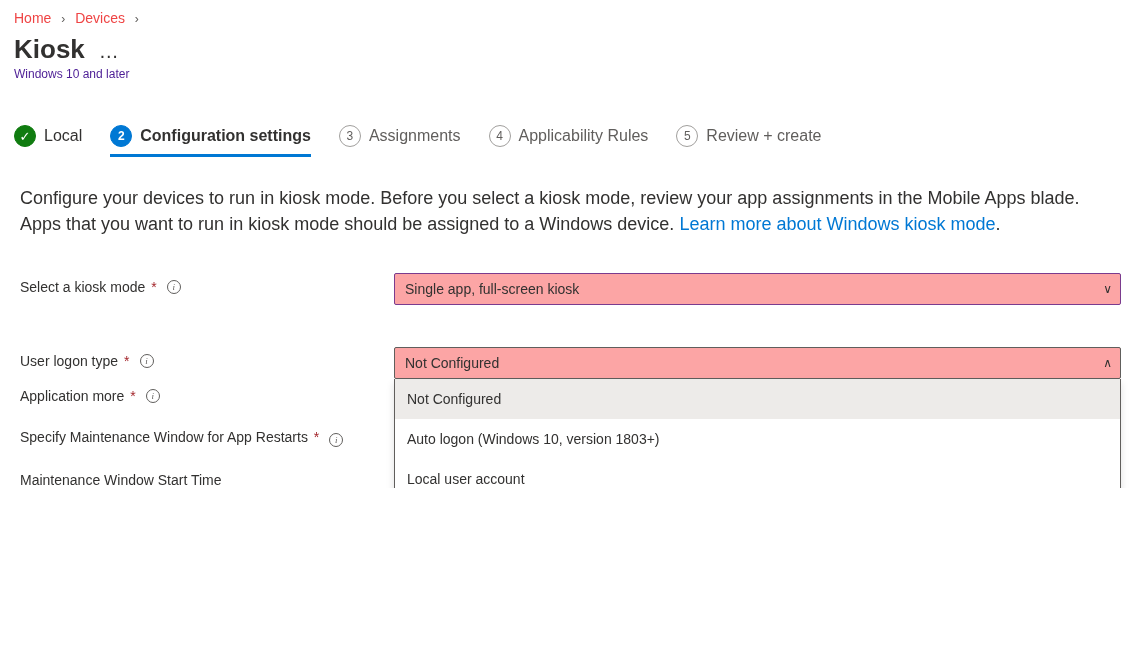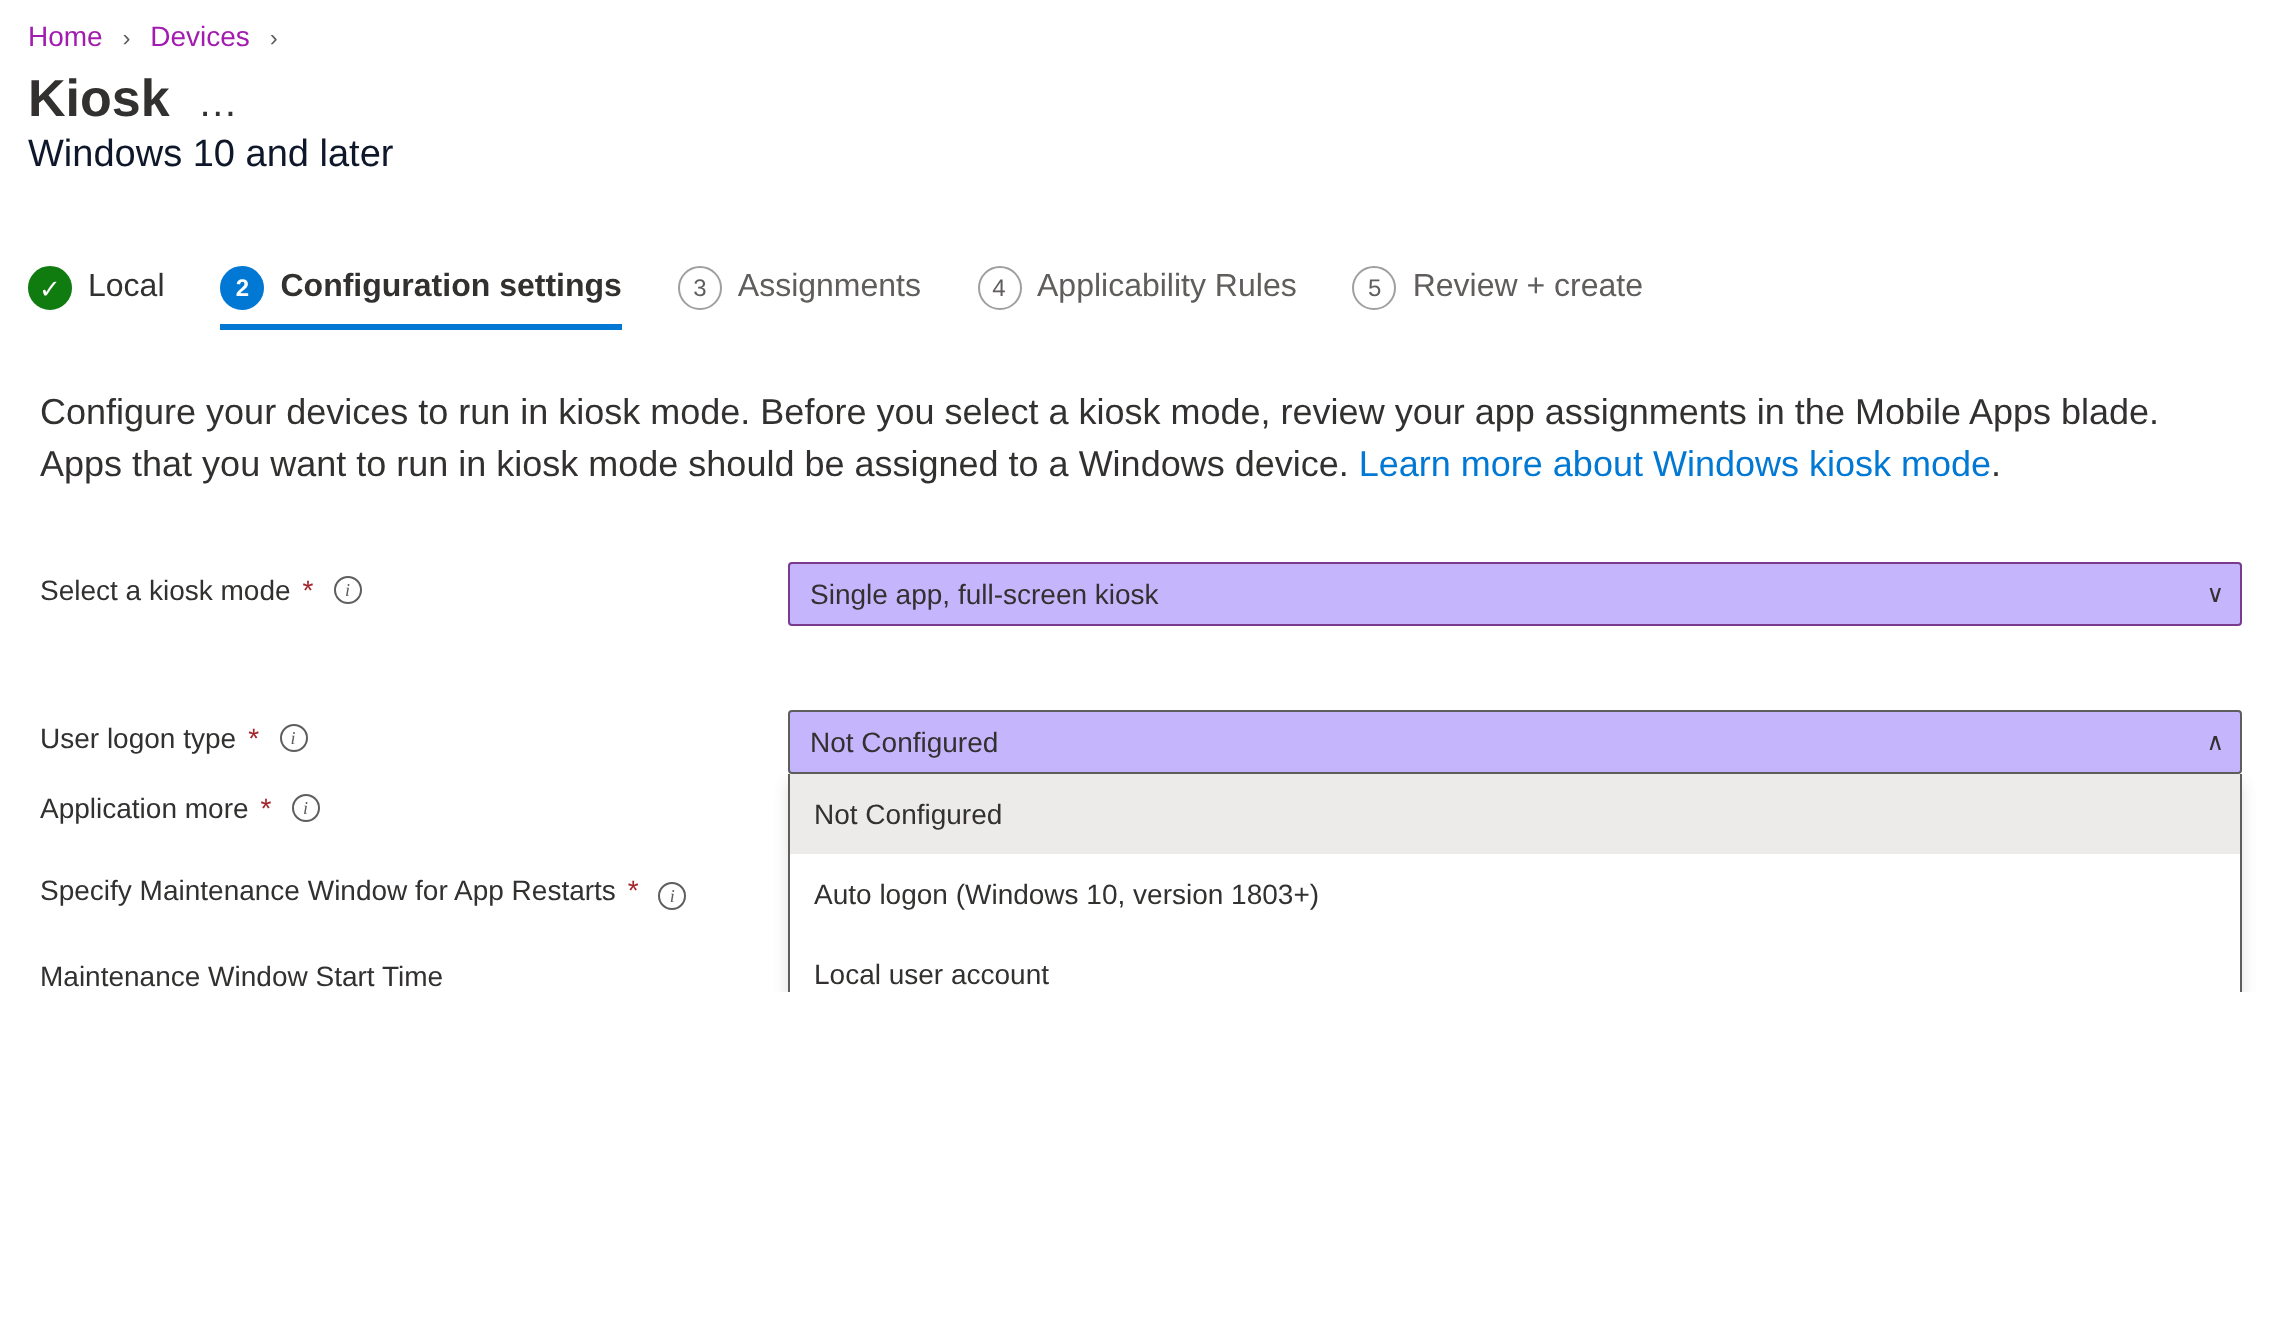--- a/index.html
+++ b/index.html
@@ -9,21 +9,21 @@
       color: #323130;
       background: #ffffff;
       padding: 0;
       width: 1141px;
     }
     .breadcrumb {
       padding: 10px 14px 4px 14px;
       font-size: 14px;
     }
     .breadcrumb a {
-      color: #a21caf;
+      color: #ef4444;
       text-decoration: none;
     }
     .breadcrumb .sep {
       color: #605e5c;
       margin: 0 6px;
       font-size: 12px;
     }
     .header {
       padding: 4px 14px 8px 14px;
     }
@@ -37,22 +37,22 @@
       font-weight: 600;
       color: #323130;
     }
     .ellipsis {
       font-size: 20px;
       letter-spacing: 2px;
       color: #323130;
       cursor: pointer;
     }
     .subtitle {
-      font-size: 19px;
-      color: #0f172a;
+      font-size: 12px;
+      color: #4c1d95;
       margin-top: 2px;
     }
     .tabs {
       display: flex;
       gap: 28px;
       padding: 36px 14px 0 14px;
       align-items: center;
     }
     .tab {
       display: flex;
@@ -161,21 +161,21 @@
       width: 100%;
       height: 32px;
       border: 1px solid #605e5c;
       border-radius: 2px;
       display: flex;
       align-items: center;
       justify-content: space-between;
       padding: 0 8px 0 10px;
       font-size: 14px;
       color: #323130;
-      background: #c4b5fd;
+      background: #fca5a5;
       cursor: pointer;
     }
     .select-box.highlight {
       border-color: #7a3b8e;
     }
     .chevron {
       font-size: 12px;
       color: #323130;
     }
     .dropdown {

